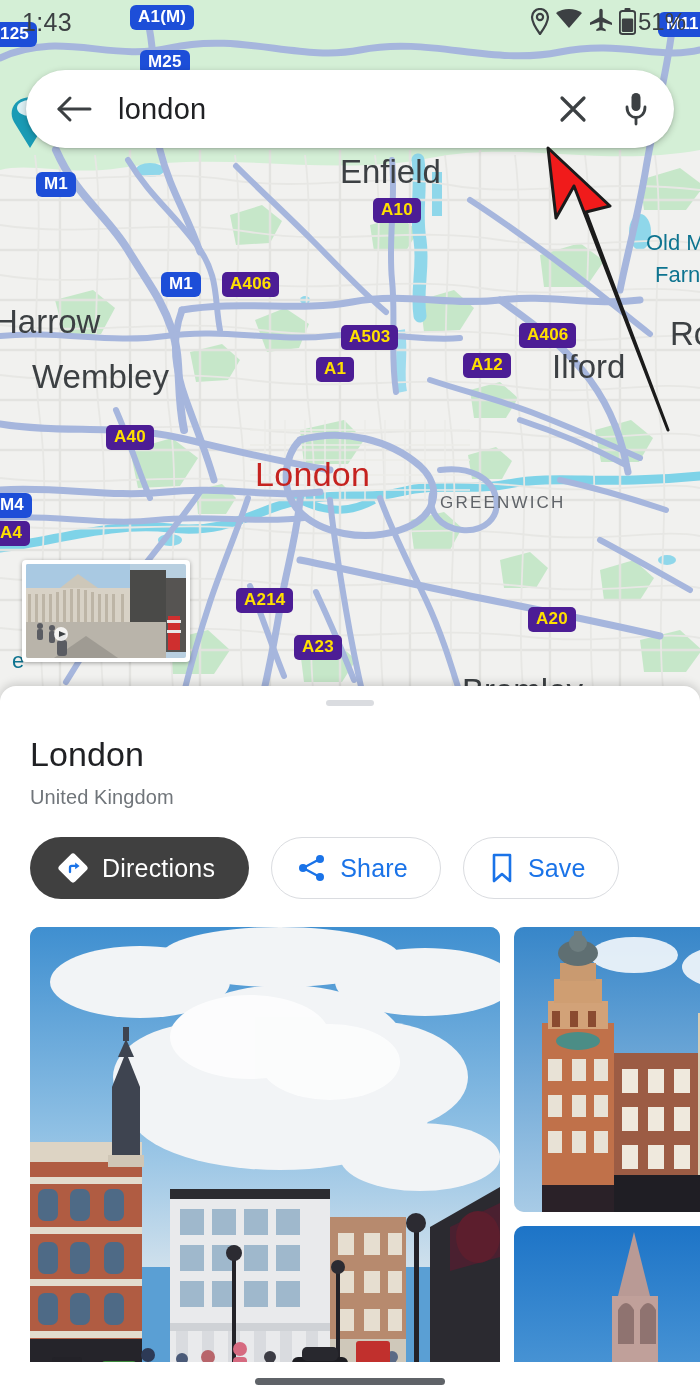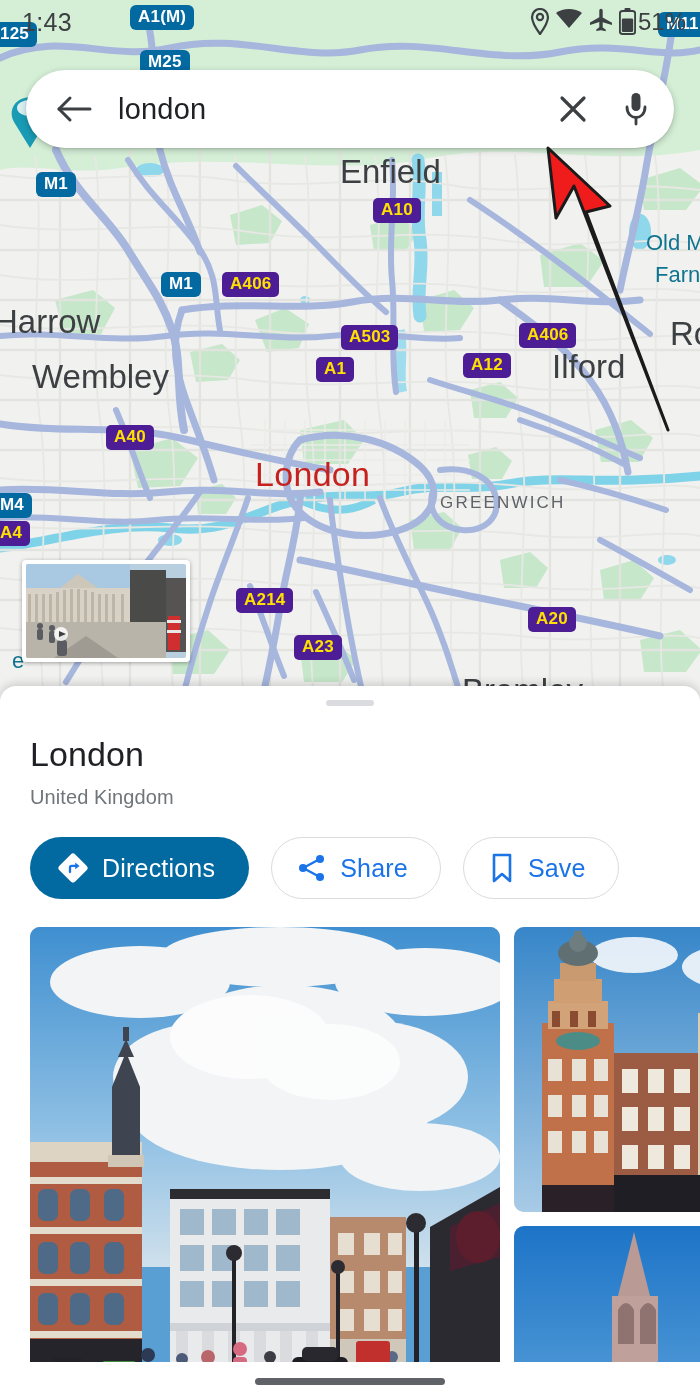--- a/index.html
+++ b/index.html
@@ -63,21 +63,21 @@
     position: absolute;
     font-size: 17px;
     font-weight: 700;
     padding: 2px 8px 3px 8px;
     border-radius: 5px;
     line-height: 1.15;
     white-space: nowrap;
     letter-spacing: 0.2px;
   }
   .shield-a { background: #4c1d95; color: #ffe000; }
-  .shield-m { background: #0369a1; color: #ffffff; border-radius: 6px; }
+  .shield-m { background: #1d4ed8; color: #ffffff; border-radius: 6px; }
 
   
   .status-bar {
     position: absolute;
     left: 0; top: 0;
     width: 700px; height: 44px;
     display: flex;
     align-items: center;
     justify-content: space-between;
     padding: 0 14px 0 22px;
@@ -211,21 +211,21 @@
     gap: 14px;
     height: 62px;
     border-radius: 31px;
     font-size: 25px;
     font-weight: 500;
     cursor: pointer;
     white-space: nowrap;
     letter-spacing: 0.2px;
   }
   .btn-primary {
-    background: #0369a1;
+    background: #404040;
     color: #ffffff;
     padding: 0 34px 0 28px;
     border: none;
   }
   .btn-outline {
     background: #ffffff;
     color: #1a73e8;
     border: 1.6px solid #dadce0;
     padding: 0 32px 0 26px;
   }

